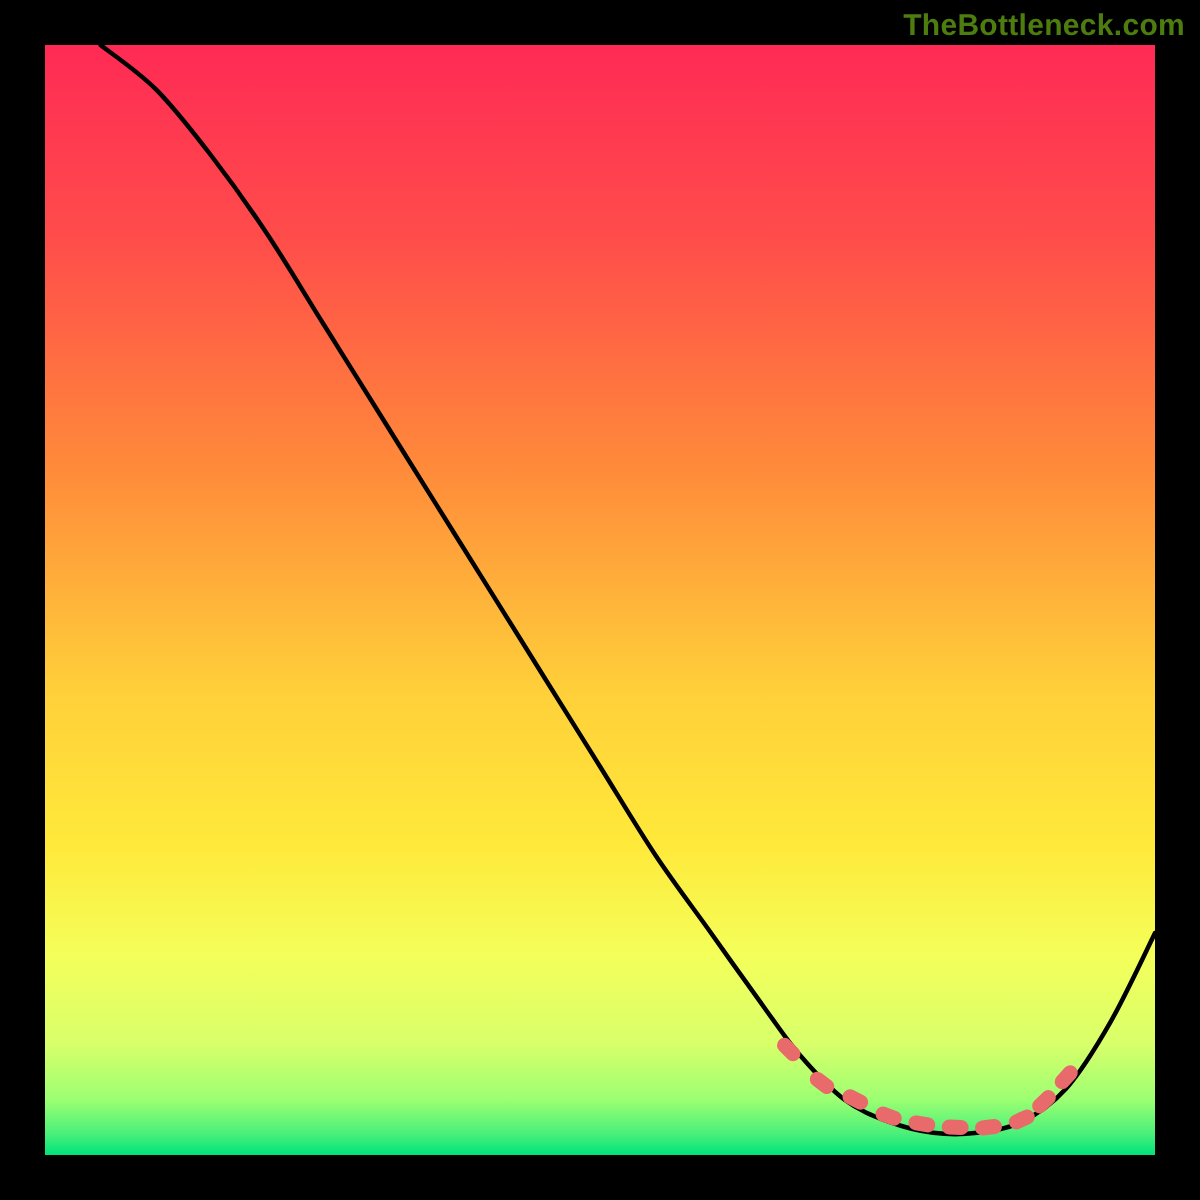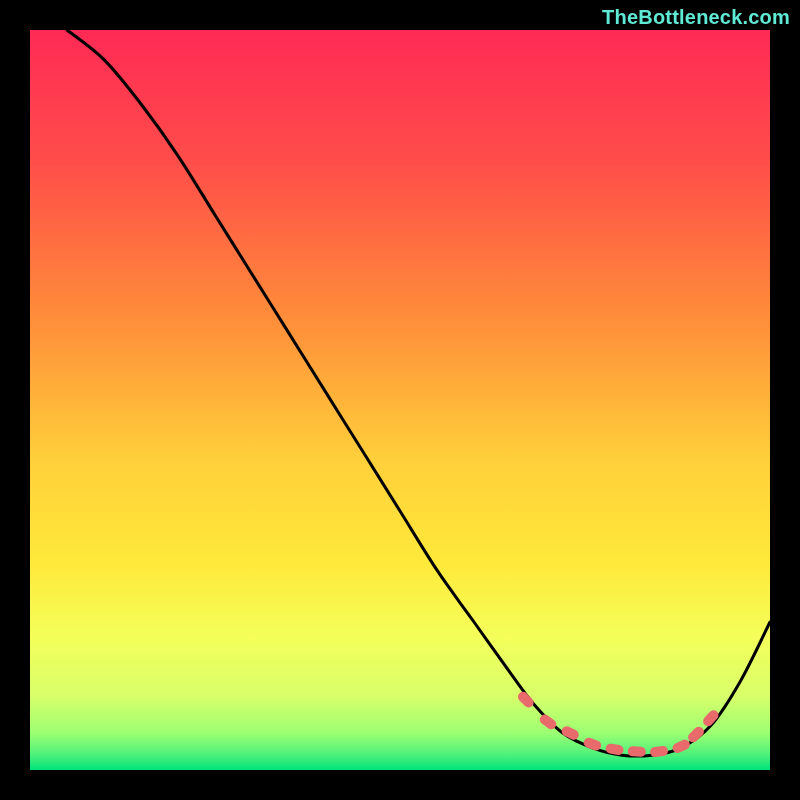--- a/index.html
+++ b/index.html
@@ -10,21 +10,21 @@
     height: 800px;
     background: #000;
   }
   .watermark {
     position: absolute;
     top: 6px;
     right: 10px;
     font-family: Arial, Helvetica, sans-serif;
     font-size: 20px;
     font-weight: 600;
-    color: #5eead4;
+    color: #4d7c0f;
     letter-spacing: 0.2px;
     z-index: 10;
   }
   .plot-area {
     position: absolute;
     left: 30px;
     top: 30px;
     width: 740px;
     height: 740px;
     overflow: hidden;

